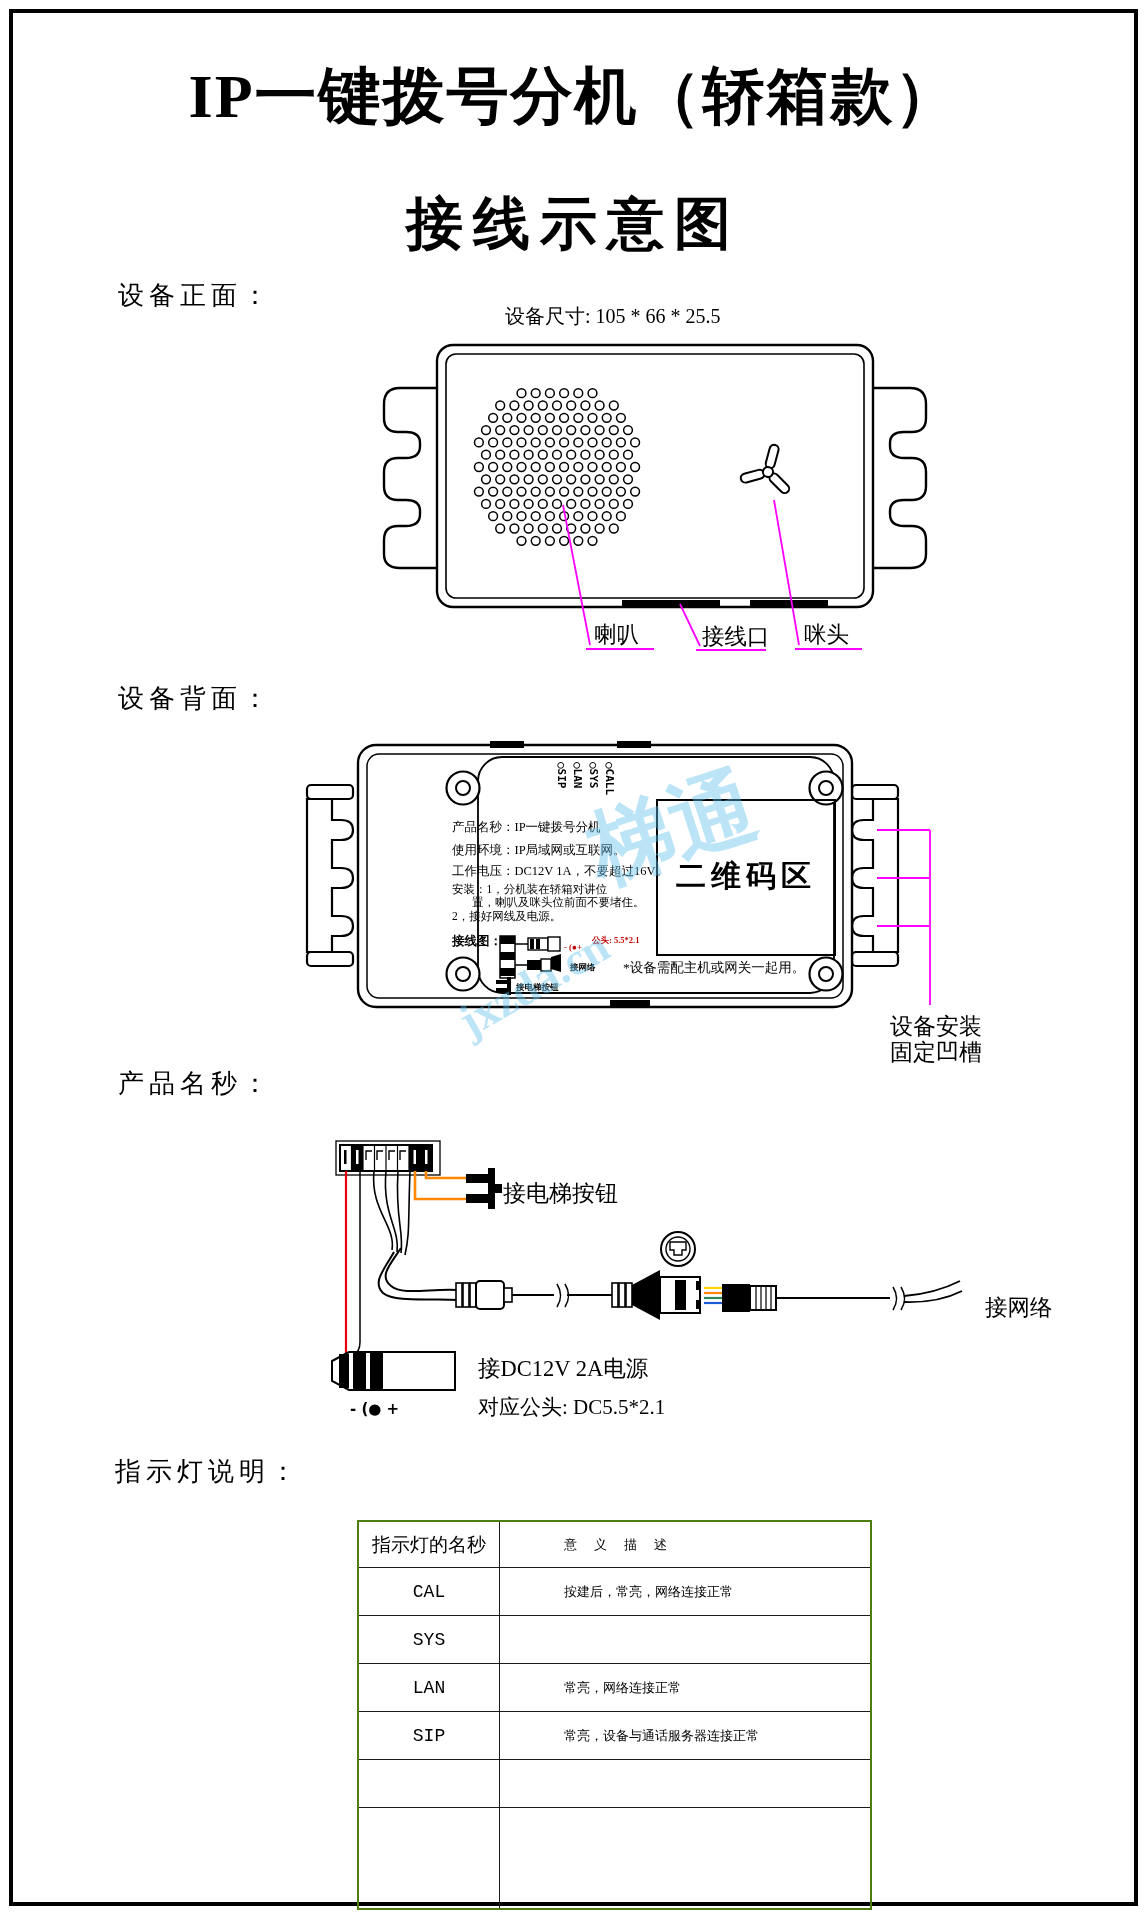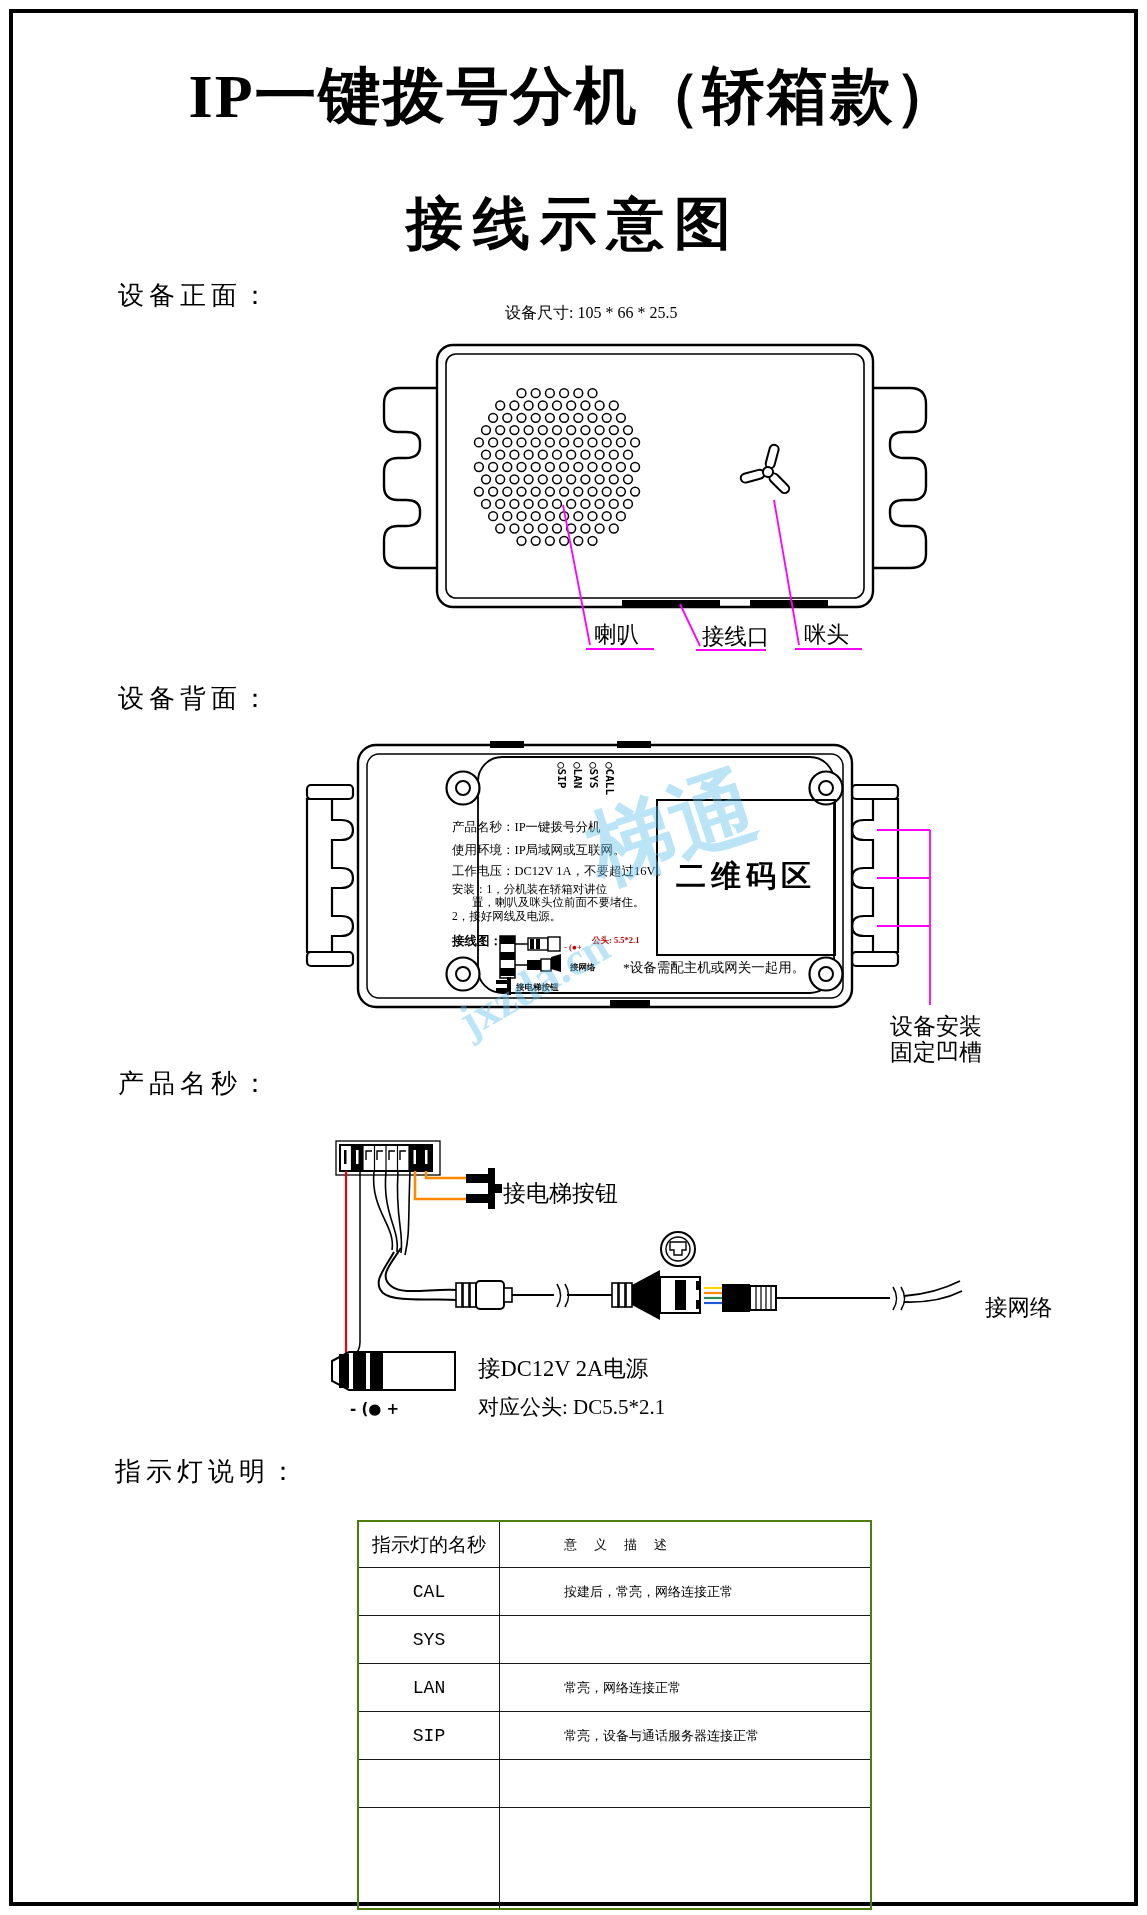--- a/index.html
+++ b/index.html
@@ -3,21 +3,21 @@
 <meta charset="utf-8">
 <style>
   html,body{margin:0;padding:0;background:#fff;}
   .page{position:relative;width:1147px;height:1915px;background:#fff;overflow:hidden;
         font-family:"Liberation Serif","DejaVu Serif",serif;color:#000;}
   .frame{position:absolute;inset:9px;border:4px solid #000;}
   .title{position:absolute;left:0;width:100%;text-align:center;font-weight:bold;}
   .t1{top:54px;font-size:62px;letter-spacing:2px;}
   .t2{top:138px;font-size:57px;letter-spacing:10px;margin-top:48px;}
   .heading{position:absolute;font-size:26px;letter-spacing:5px;}
-  .dim{position:absolute;left:505px;top:303px;font-size:16px;}
+  .dim{position:absolute;left:505px;top:303px;font-size:20px;}
   svg{position:absolute;overflow:visible;}
   svg text{font-family:"Liberation Serif","DejaVu Serif",serif;fill:#000;}
   .cn8{font-size:8.5px;font-weight:bold;}
   .cn12{font-size:12.5px;}
   .cn12b{font-size:12.5px;font-weight:bold;}
   .cn11{font-size:11.5px;}
   .cn13{font-size:13.5px;}
   .cn21{font-size:21px;}
   .cn22{font-size:22.5px;}
   .cn23{font-size:23px;}

